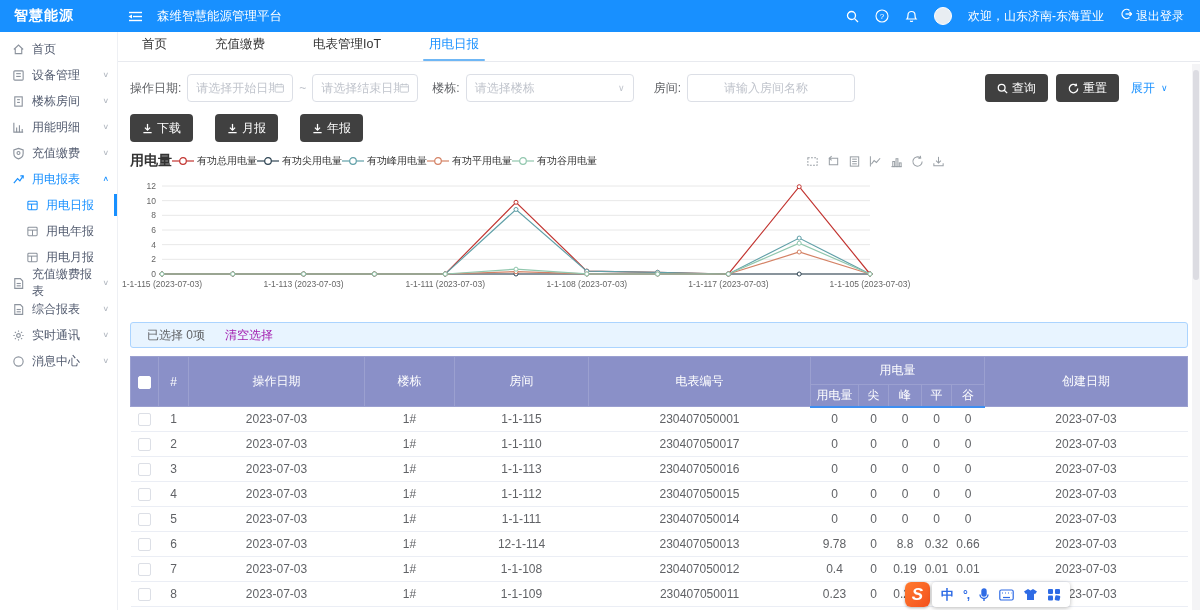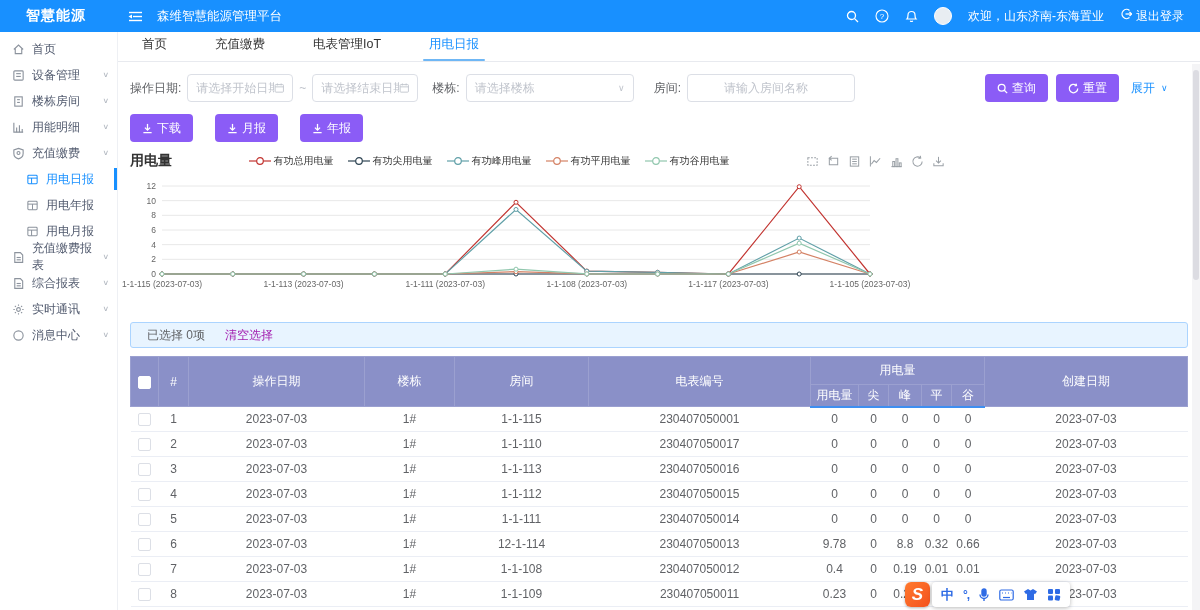--- a/index.html
+++ b/index.html
@@ -2,21 +2,21 @@
 <html><head>
 <meta charset="utf-8">
 <style>
   * { margin:0; padding:0; box-sizing:border-box; }
   html,body { width:1200px; height:610px; overflow:hidden; background:#fff;
     font-family:"Liberation Sans","DejaVu Sans",sans-serif; }
   .app { position:relative; width:1200px; height:610px; overflow:hidden; }
 
   
   .topbar { height:32px; background:#1890ff; display:flex; align-items:center; color:#fff; }
-  .logo { width:118px; padding-left:26px; font-size:14px; font-weight:bold; letter-spacing:1px; }
+  .logo { width:118px; padding-left:14px; font-size:14px; font-weight:bold; letter-spacing:1px; }
   .collapse-btn { margin-left:10px; display:flex; align-items:center; cursor:pointer; }
   .platform-title { margin-left:14px; font-size:12.5px; }
   .topbar-right { margin-left:auto; display:flex; align-items:center; gap:16px; padding-right:16px; font-size:12px; }
   .tb-ic { display:flex; align-items:center; }
   .avatar { width:18px; height:18px; border-radius:50%; background:#e8edf2; border:1px solid #fff; }
   .welcome { white-space:nowrap; }
   .logout { display:flex; align-items:flex-start; gap:4px; white-space:nowrap; cursor:pointer; }
 
   .body { display:flex; height:578px; }
 
@@ -49,34 +49,34 @@
   .inp { height:28px; border:1px solid #dcdfe6; border-radius:4px; background:#fff; display:flex; align-items:center;
     padding:0 8px; color:#606266; }
   .inp input { border:none; outline:none; width:100%; font-size:12px; color:#606266;
     font-family:"Liberation Sans","DejaVu Sans",sans-serif; }
   .inp input::placeholder { color:#c0c4cc; }
   .date-inp { width:106px; }
   .date-sep { margin:0 6px; color:#c0c4cc; }
   .sel { width:168px; justify-content:space-between; color:#c0c4cc; cursor:pointer; }
   .sel .chev { font-size:9px; color:#c0c4cc; }
   .room-inp { width:168px;padding-left:36px; }
-  .btn { height:28px; border:none; border-radius:4px; background:#8b5cf6; color:#fff; font-size:12px;
+  .btn { height:28px; border:none; border-radius:4px; background:#404040; color:#fff; font-size:12px;
     display:inline-flex; align-items:center; gap:4px; padding:0 12px; cursor:pointer;
     font-family:"Liberation Sans","DejaVu Sans",sans-serif; }
   .expand-link { color:#1890ff; margin-left:12px; cursor:pointer; display:flex; align-items:center; gap:6px; }
   .expand-link .chev { font-size:9px; }
   .gap8 { width:8px; } .gap14 { width:14px; } .gap20 { width:20px; }
 
   .action-row { margin-top:12px; display:flex; gap:22px; }
 
   
   .chart-zone { width:815px; margin-top:10px; position:relative; }
   .chart-head { display:flex; align-items:center; }
   .chart-title { font-size:14px; font-weight:bold; color:#333; flex-shrink:0; }
-  .legend { flex:1; display:flex; justify-content:center; gap:14px; align-items:center; }
+  .legend { flex:1; display:flex; justify-content:flex-start; gap:0; align-items:center; }
   .lg-item { display:flex; align-items:center; gap:3px; font-size:10px; color:#333; cursor:pointer; }
   .toolbox { display:flex; gap:8px; align-items:center; flex-shrink:0; color:#9aa0a6; }
   .toolbox svg { cursor:pointer; }
   .chart-svg { overflow:visible; display:block; margin-top:4px; }
   .ax { font-size:8.5px; fill:#666; }
 
   
   .sel-bar { margin-top:16px; height:26px; background:#e8f4ff; border:1px solid #abd4ff; border-radius:3px;
     display:flex; align-items:center; padding-left:16px; font-size:12px; color:#606266; gap:20px; }
   .clear-link { color:#a21caf; cursor:pointer; }
@@ -195,20 +195,28 @@
         <span>用能明细</span>
         <span class="s-arrow">∨</span>
       </div>
       <div class="s-item">
         <svg class="s-ic" viewBox="0 0 14 14" fill="none" stroke="currentColor" stroke-width="1.2">
             <path d="M7 1.5 L12 3.2 V7 C12 10 9.8 12 7 12.8 C4.2 12 2 10 2 7 V3.2 Z"></path>
             <circle cx="7" cy="6.5" r="1.6"></circle>
           </svg>
         <span>充值缴费</span>
         <span class="s-arrow">∨</span>
+      </div>
+      <div class="s-item active">
+        <svg class="s-ic" viewBox="0 0 14 14" fill="none" stroke="currentColor" stroke-width="1.3">
+            <polyline points="2,11 6,6 8.5,8.5 12,3"></polyline>
+            <polyline points="9,3 12,3 12,6"></polyline>
+          </svg>
+        <span>用电报表</span>
+        <span class="s-arrow">∧</span>
       </div>
       <div class="s-item s-sub selected">
         <svg class="s-ic" viewBox="0 0 14 14" fill="none" stroke="currentColor" stroke-width="1.1">
             <rect x="2" y="2.5" width="10" height="9" rx="1"></rect>
             <line x1="2" y1="5.5" x2="12" y2="5.5"></line>
             <line x1="6" y1="5.5" x2="6" y2="11.5"></line>
           </svg>
         <span>用电日报</span>
       </div>
       <div class="s-item s-sub">

